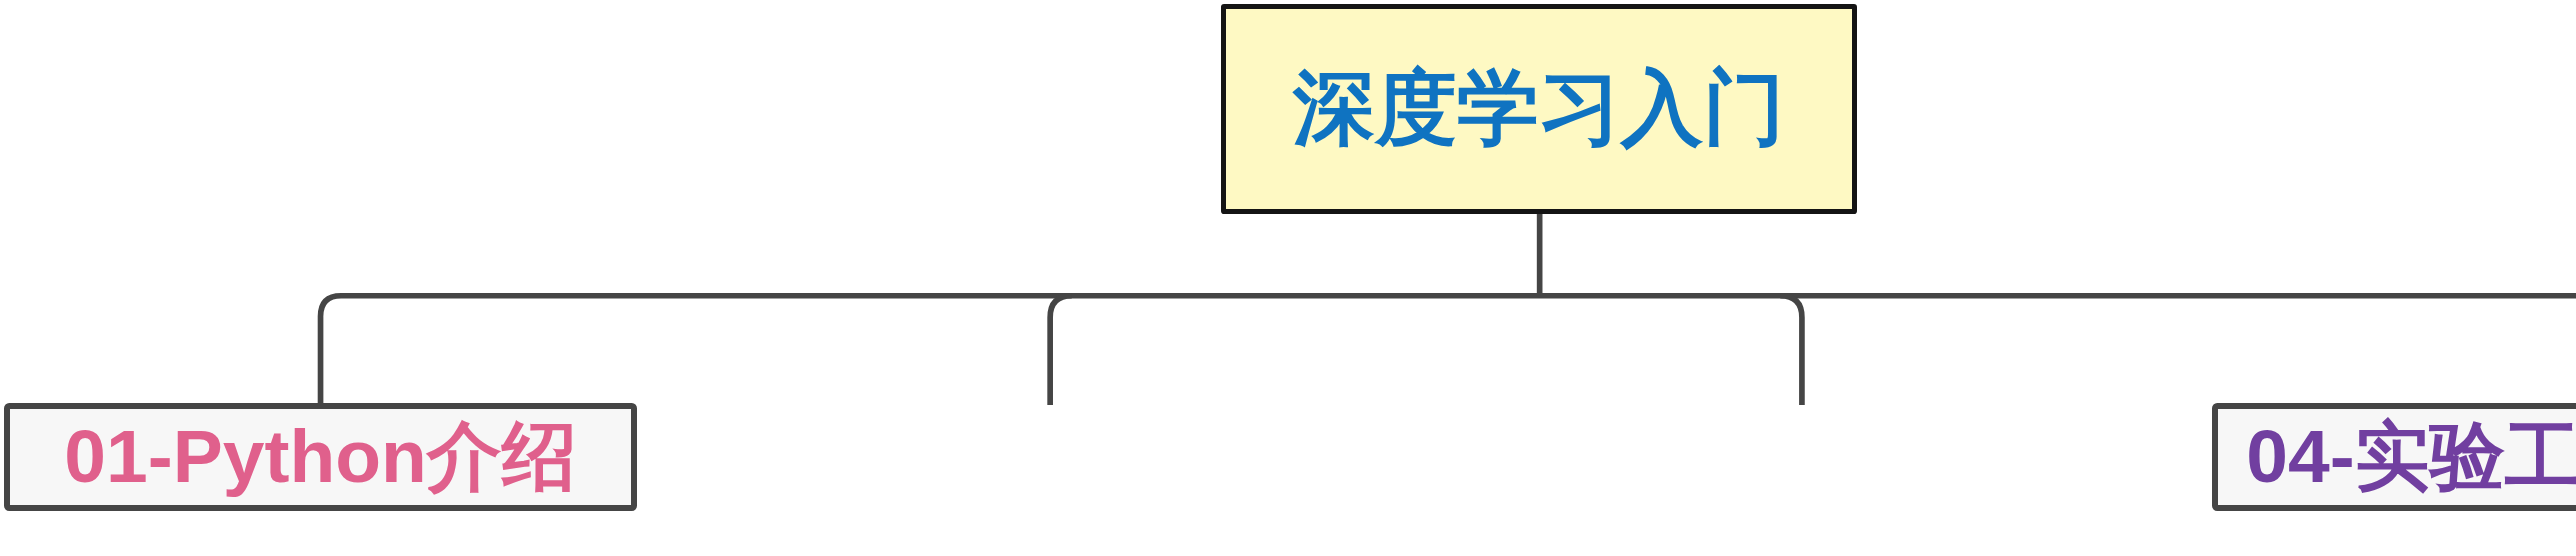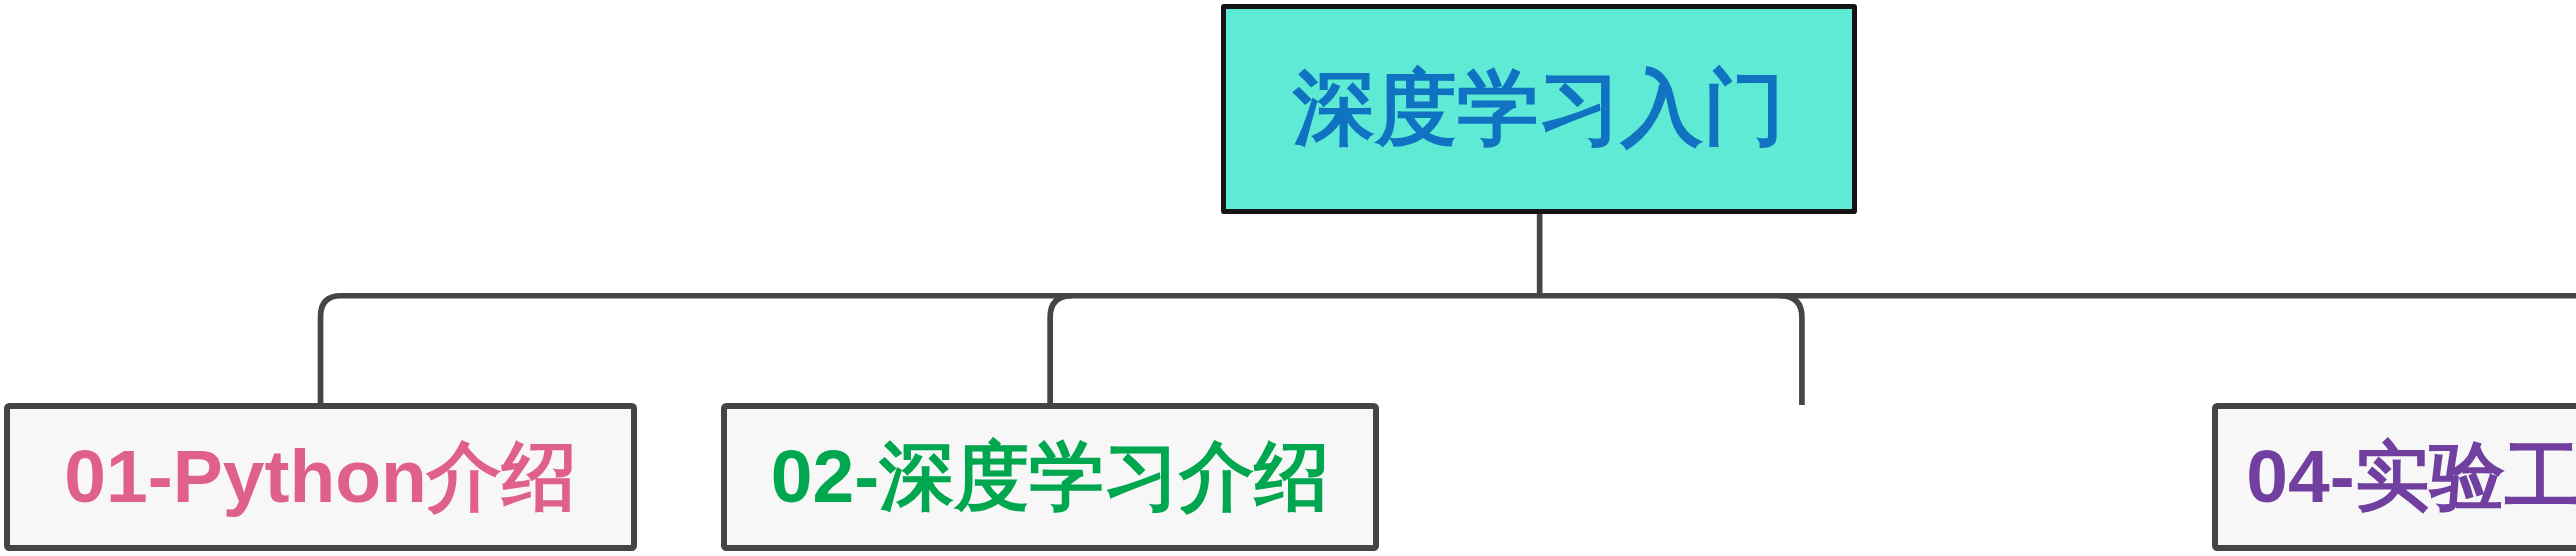--- a/index.html
+++ b/index.html
@@ -30,28 +30,28 @@
     box-sizing: border-box;
     text-align: center;
     font-weight: bold;
     white-space: nowrap;
   }
   .root-node {
     left: 1221px;
     top: 4.1px;
     width: 636px;
     height: 210px;
-    background: #5eead4;
+    background: #fef9c3;
     border: 5.7px solid #141414;
     border-radius: 3.1px;
     font-size: 82px;
   }
   .child-node {
     top: 403px;
-    height: 148px;
+    height: 108px;
     background: #f7f7f7;
     border: 6.2px solid #454545;
     border-radius: 5.2px;
     font-size: 75px;
   }
   .child-1 { left: 4.1px;    width: 633px; }
   .child-2 { left: 721px; width: 658px; }
   .child-3 { left: 1466px; width: 672px; }
   .child-4 { left: 2212px; width: 852px; }
   .node-label {
@@ -74,23 +74,20 @@
   </svg>
 
   <div class="node root-node">
     <span class="node-label" style="color: rgb(15, 115, 193);">深度学习入门</span>
   </div>
 
   <div class="node child-node child-1">
     <span class="node-label" style="color: rgb(224, 96, 140);">01-Python介绍</span>
   </div>
 
-  <div class="node child-node child-2">
-    <span class="node-label" style="color: rgb(0, 167, 79);">02-深度学习介绍</span>
-  </div>
 
 
   <div class="node child-node child-4">
     <span class="node-label" style="color: rgb(113, 63, 160);">04-实验工程方法与规范</span>
   </div>
 
 </div>
 
 
 </body></html>

